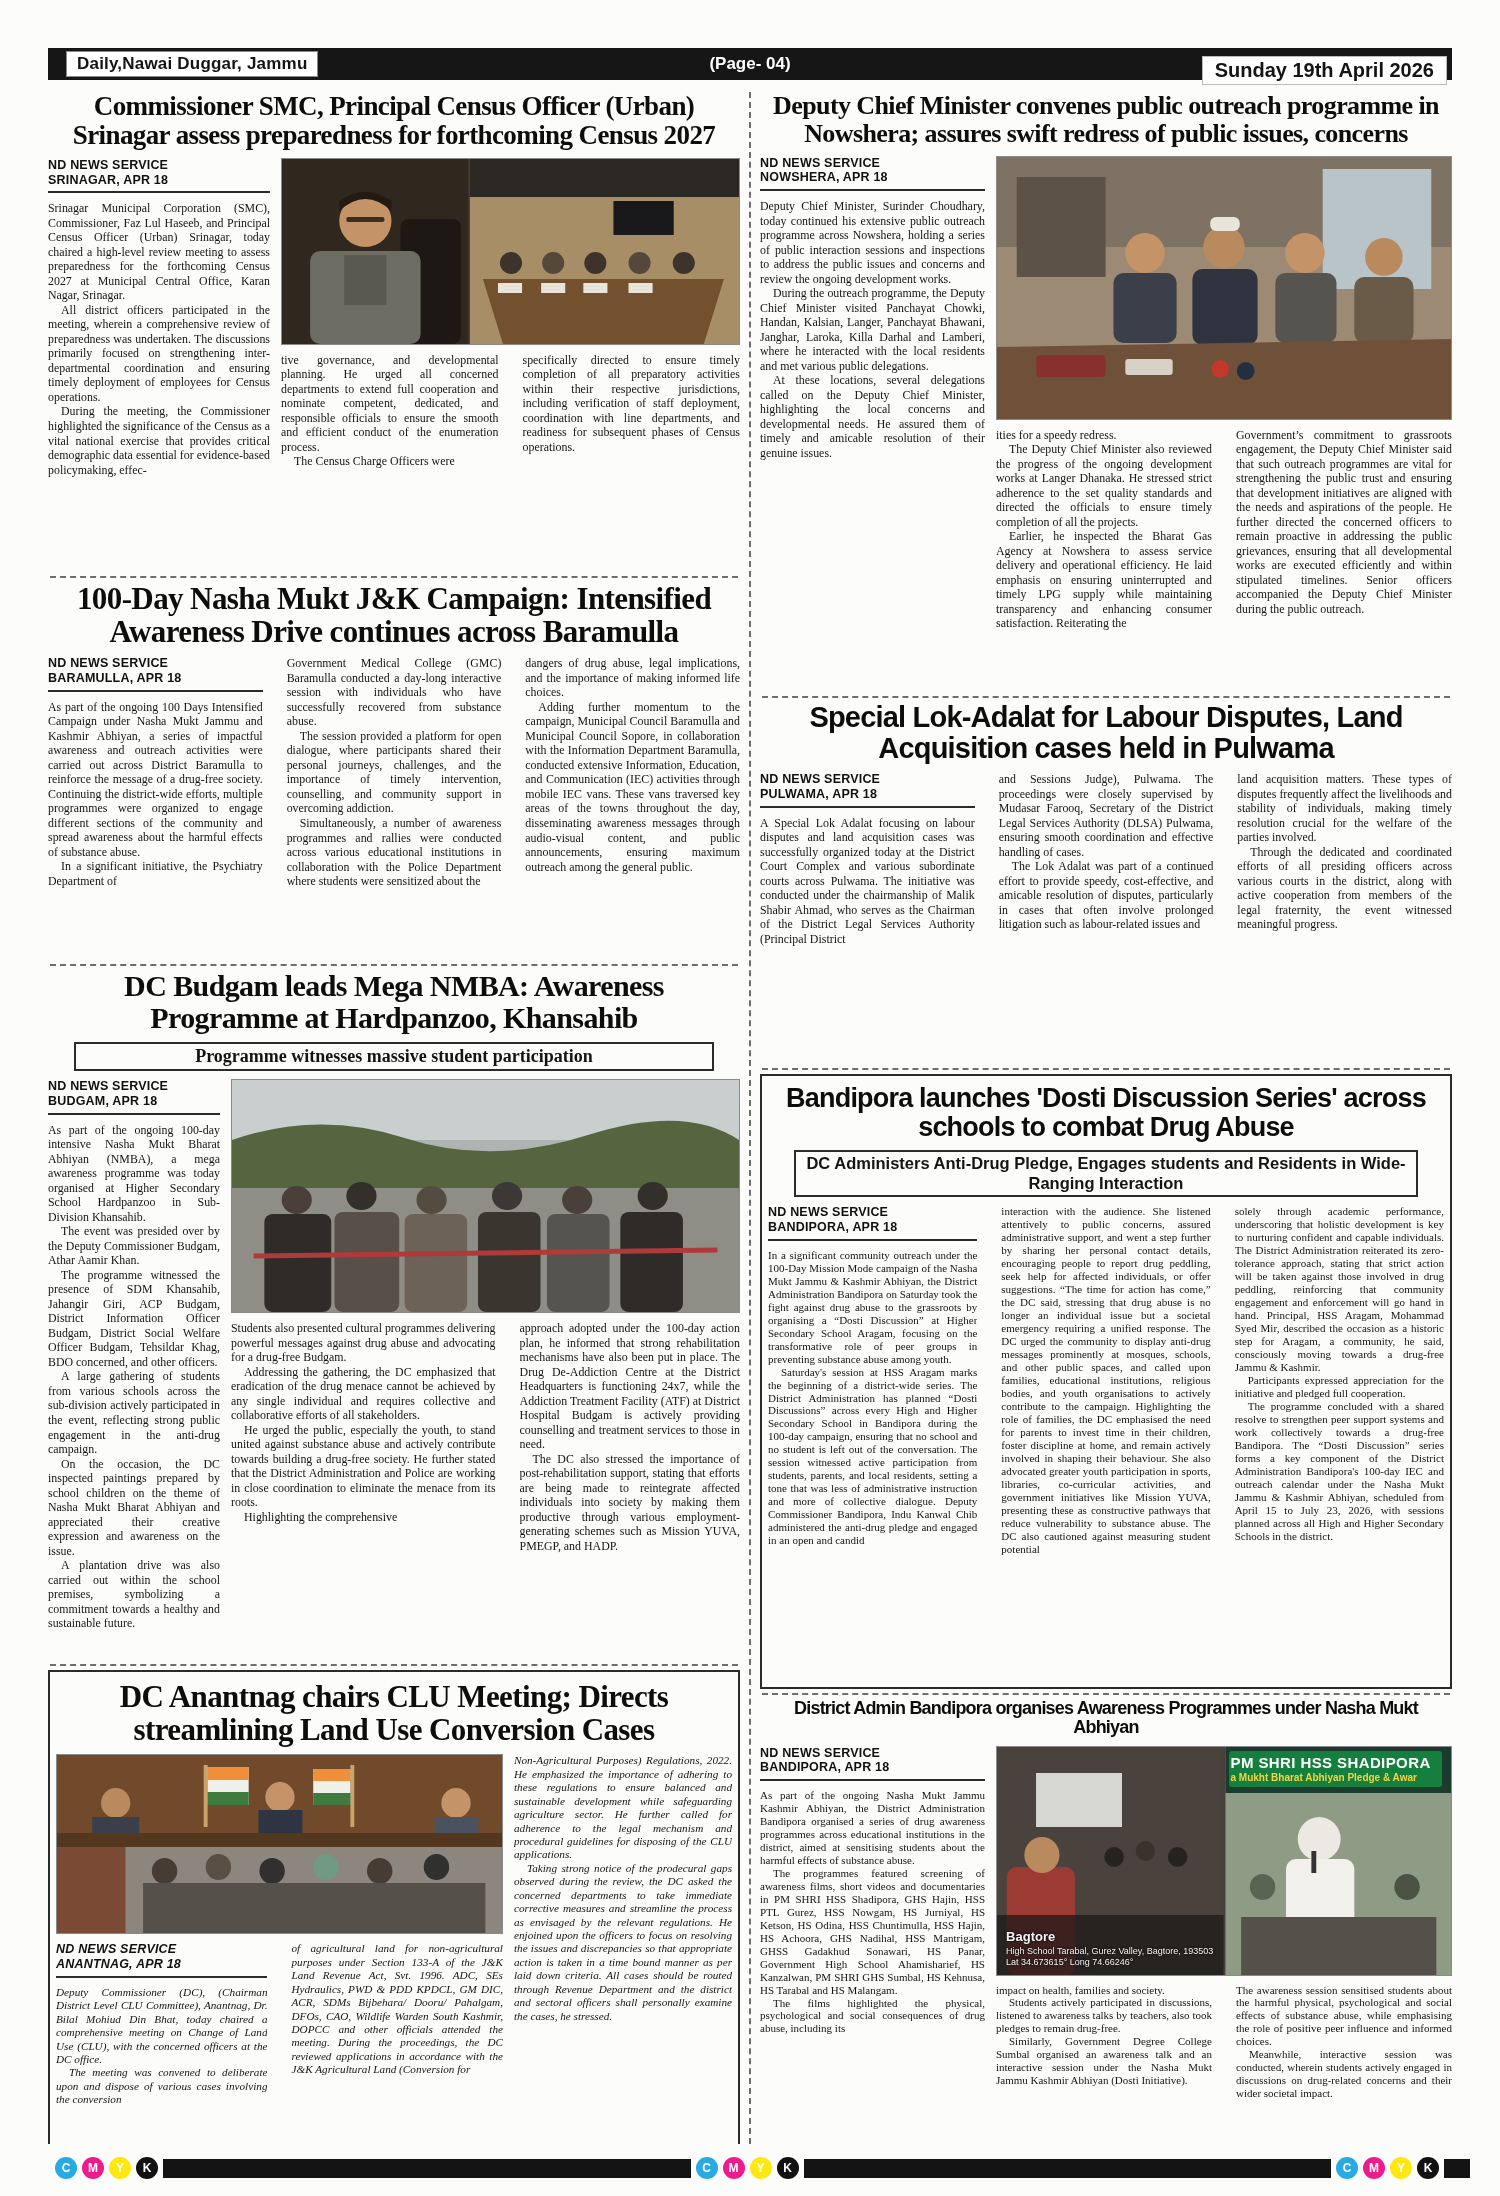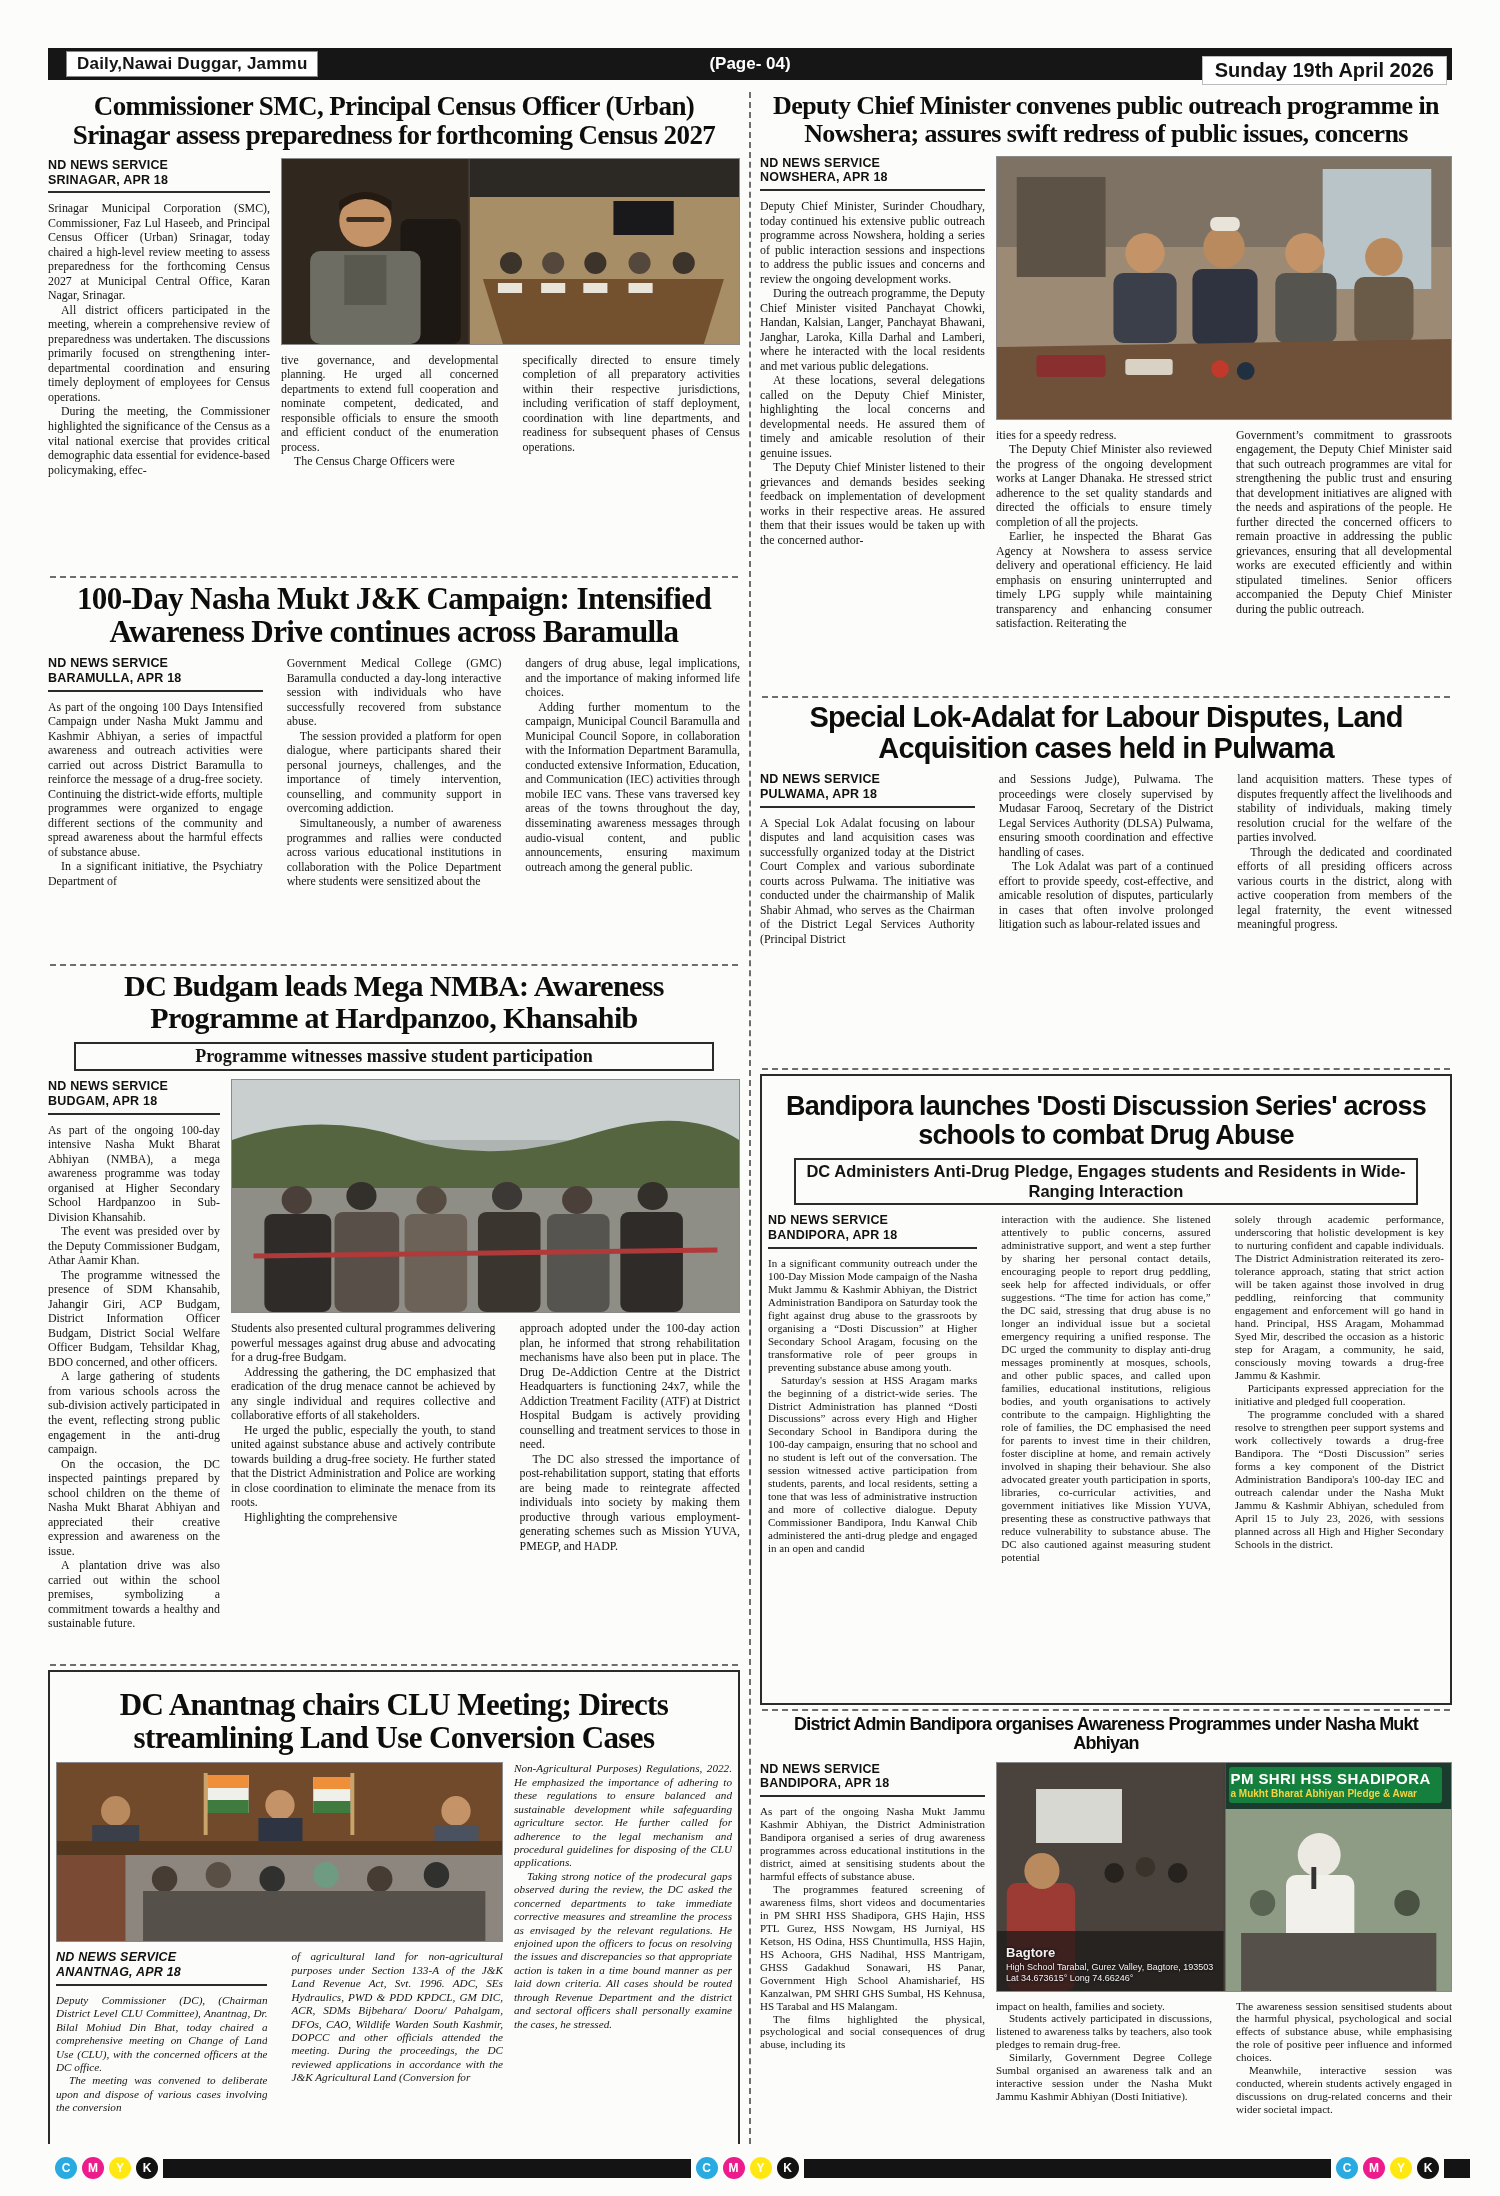--- a/index.html
+++ b/index.html
@@ -29,21 +29,21 @@
   
   .content {
     position:absolute; top:92px; left:48px; right:48px; height:2052px;
     display:flex; overflow:hidden;
   }
   .half { width:50%; display:flex; flex-direction:column; overflow:hidden; }
   .half.left  { padding-right:9px; }
   .half.right { padding-left:9px; border-left:2px dashed #6e6e6e; }
   .hsep { border-top:2px dashed #6e6e6e; margin:4px 2px; flex:none; }
   article { overflow:hidden; flex:none; position:relative; }
-  article.boxed { border:2px solid #2b2b2b; padding:16px 6px; }
+  article.boxed { border:2px solid #2b2b2b; padding:8px 6px; }
   
   .hl {
     margin:0 4px 8px; text-align:center; font-weight:bold; line-height:1.07;
     letter-spacing:-0.6px; color:#0d0d0d;
   }
   .hl.serif { font-family:"Liberation Serif", serif; }
   .hl.sans  { font-family:"Liberation Sans", sans-serif; letter-spacing:-0.8px; }
   .kicker {
     border:2px solid #2b2b2b; margin:0 26px 8px; padding:2px 8px; text-align:center;
     font-weight:bold;
@@ -316,21 +316,20 @@
         <div style="display:flex; gap:11px; height:512px; overflow:hidden">
           <div class="ncol bodytext" style="flex:0 0 225px">
             <div class="byline">
               <div>ND NEWS SERVICE</div>
               <div>NOWSHERA, APR 18</div>
             </div>
             <div class="paras">
                 <p>Deputy Chief Minister, Surinder Choudhary, today continued his extensive public outreach programme across Nowshera, holding a series of public interaction sessions and inspections to address the public issues and concerns and review the ongoing development works.</p>
                 <p>During the outreach programme, the Deputy Chief Minister visited Panchayat Chowki, Handan, Kalsian, Langer, Panchayat Bhawani, Janghar, Laroka, Killa Darhal and Lamberi, where he interacted with the local residents and met various public delegations.</p>
                 <p>At these locations, several delegations called on the Deputy Chief Minister, highlighting the local concerns and developmental needs. He assured them of timely and amicable resolution of their genuine issues.</p>
-                <p>The Deputy Chief Minister listened to their grievances and demands besides seeking feedback on implementation of development works in their respective areas. He assured them that their issues would be taken up with the concerned author-</p>
               </div>
           </div>
           <div style="flex:1; display:flex; flex-direction:column; min-width:0">
             <div class="photo" style="height:262px; margin-bottom:8px">
               <svg viewBox="0 0 460 262" preserveAspectRatio="none">
                 <rect width="460" height="262" fill="#9c8a74"></rect>
                 <rect x="0" y="0" width="460" height="90" fill="#7e7264"></rect>
                 <rect x="330" y="12" width="110" height="120" fill="#b9c4c8"></rect>
                 <rect x="20" y="20" width="90" height="100" fill="#5c5246"></rect>
                 <circle cx="150" cy="96" r="20" fill="#c49468"></circle>

